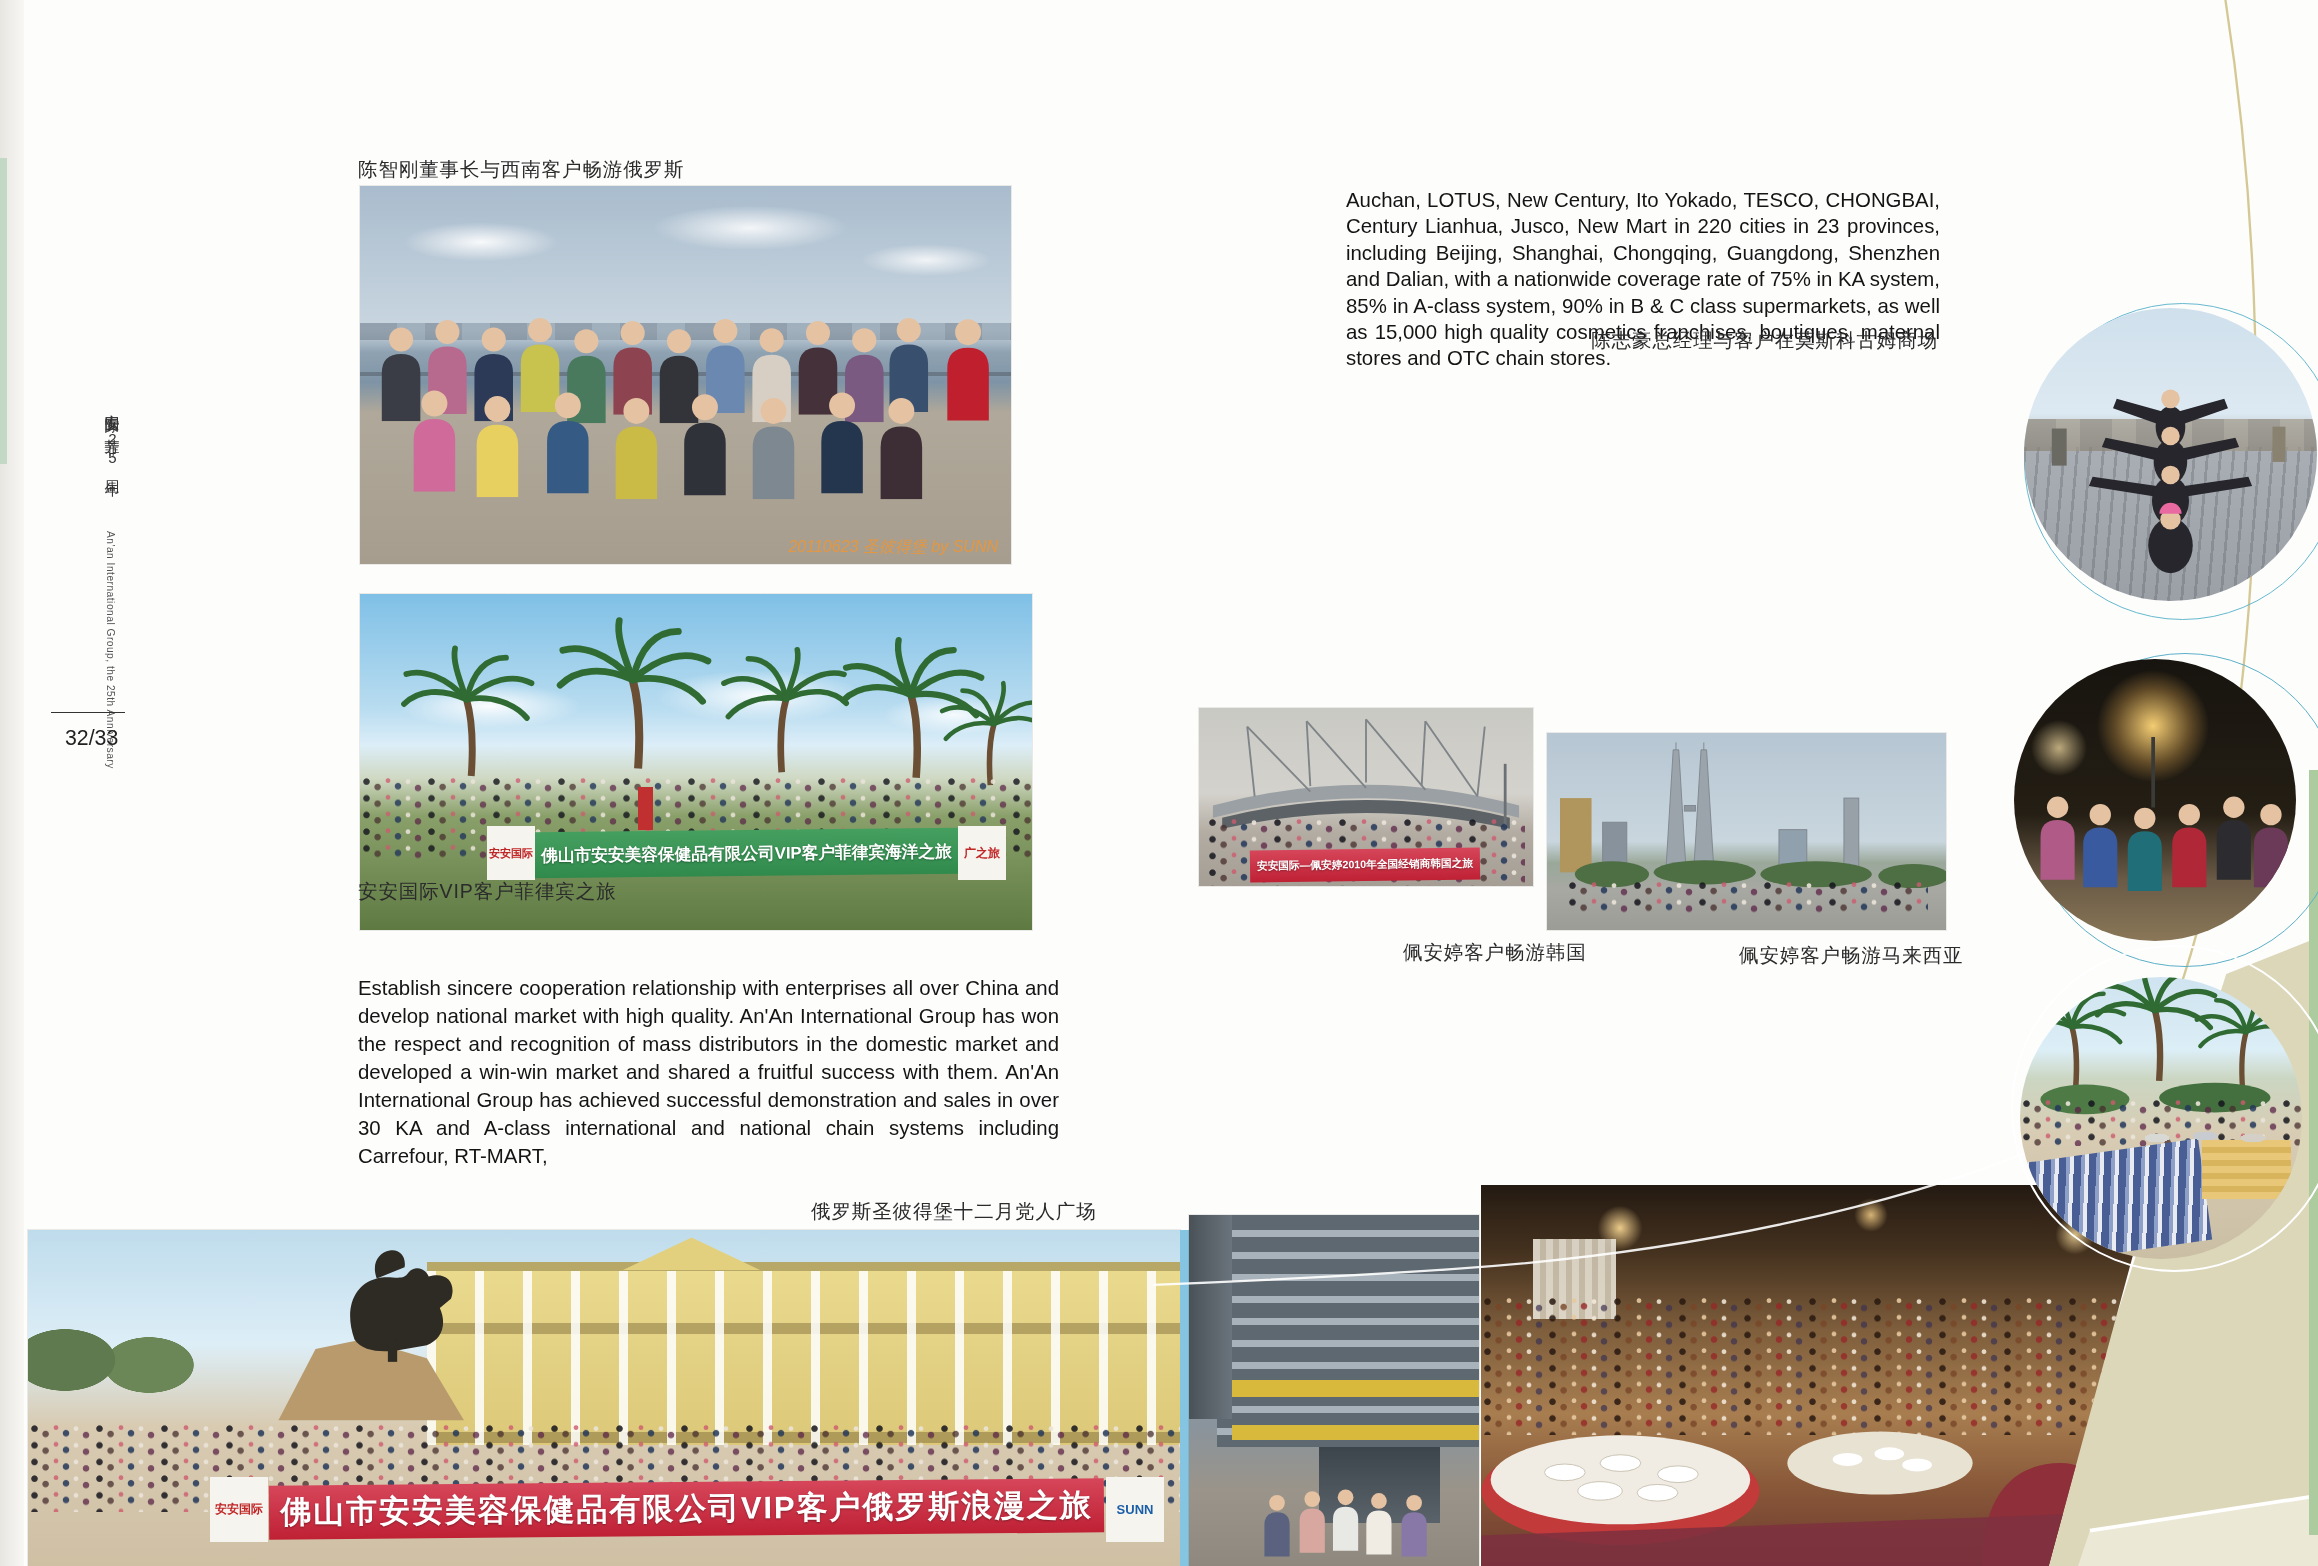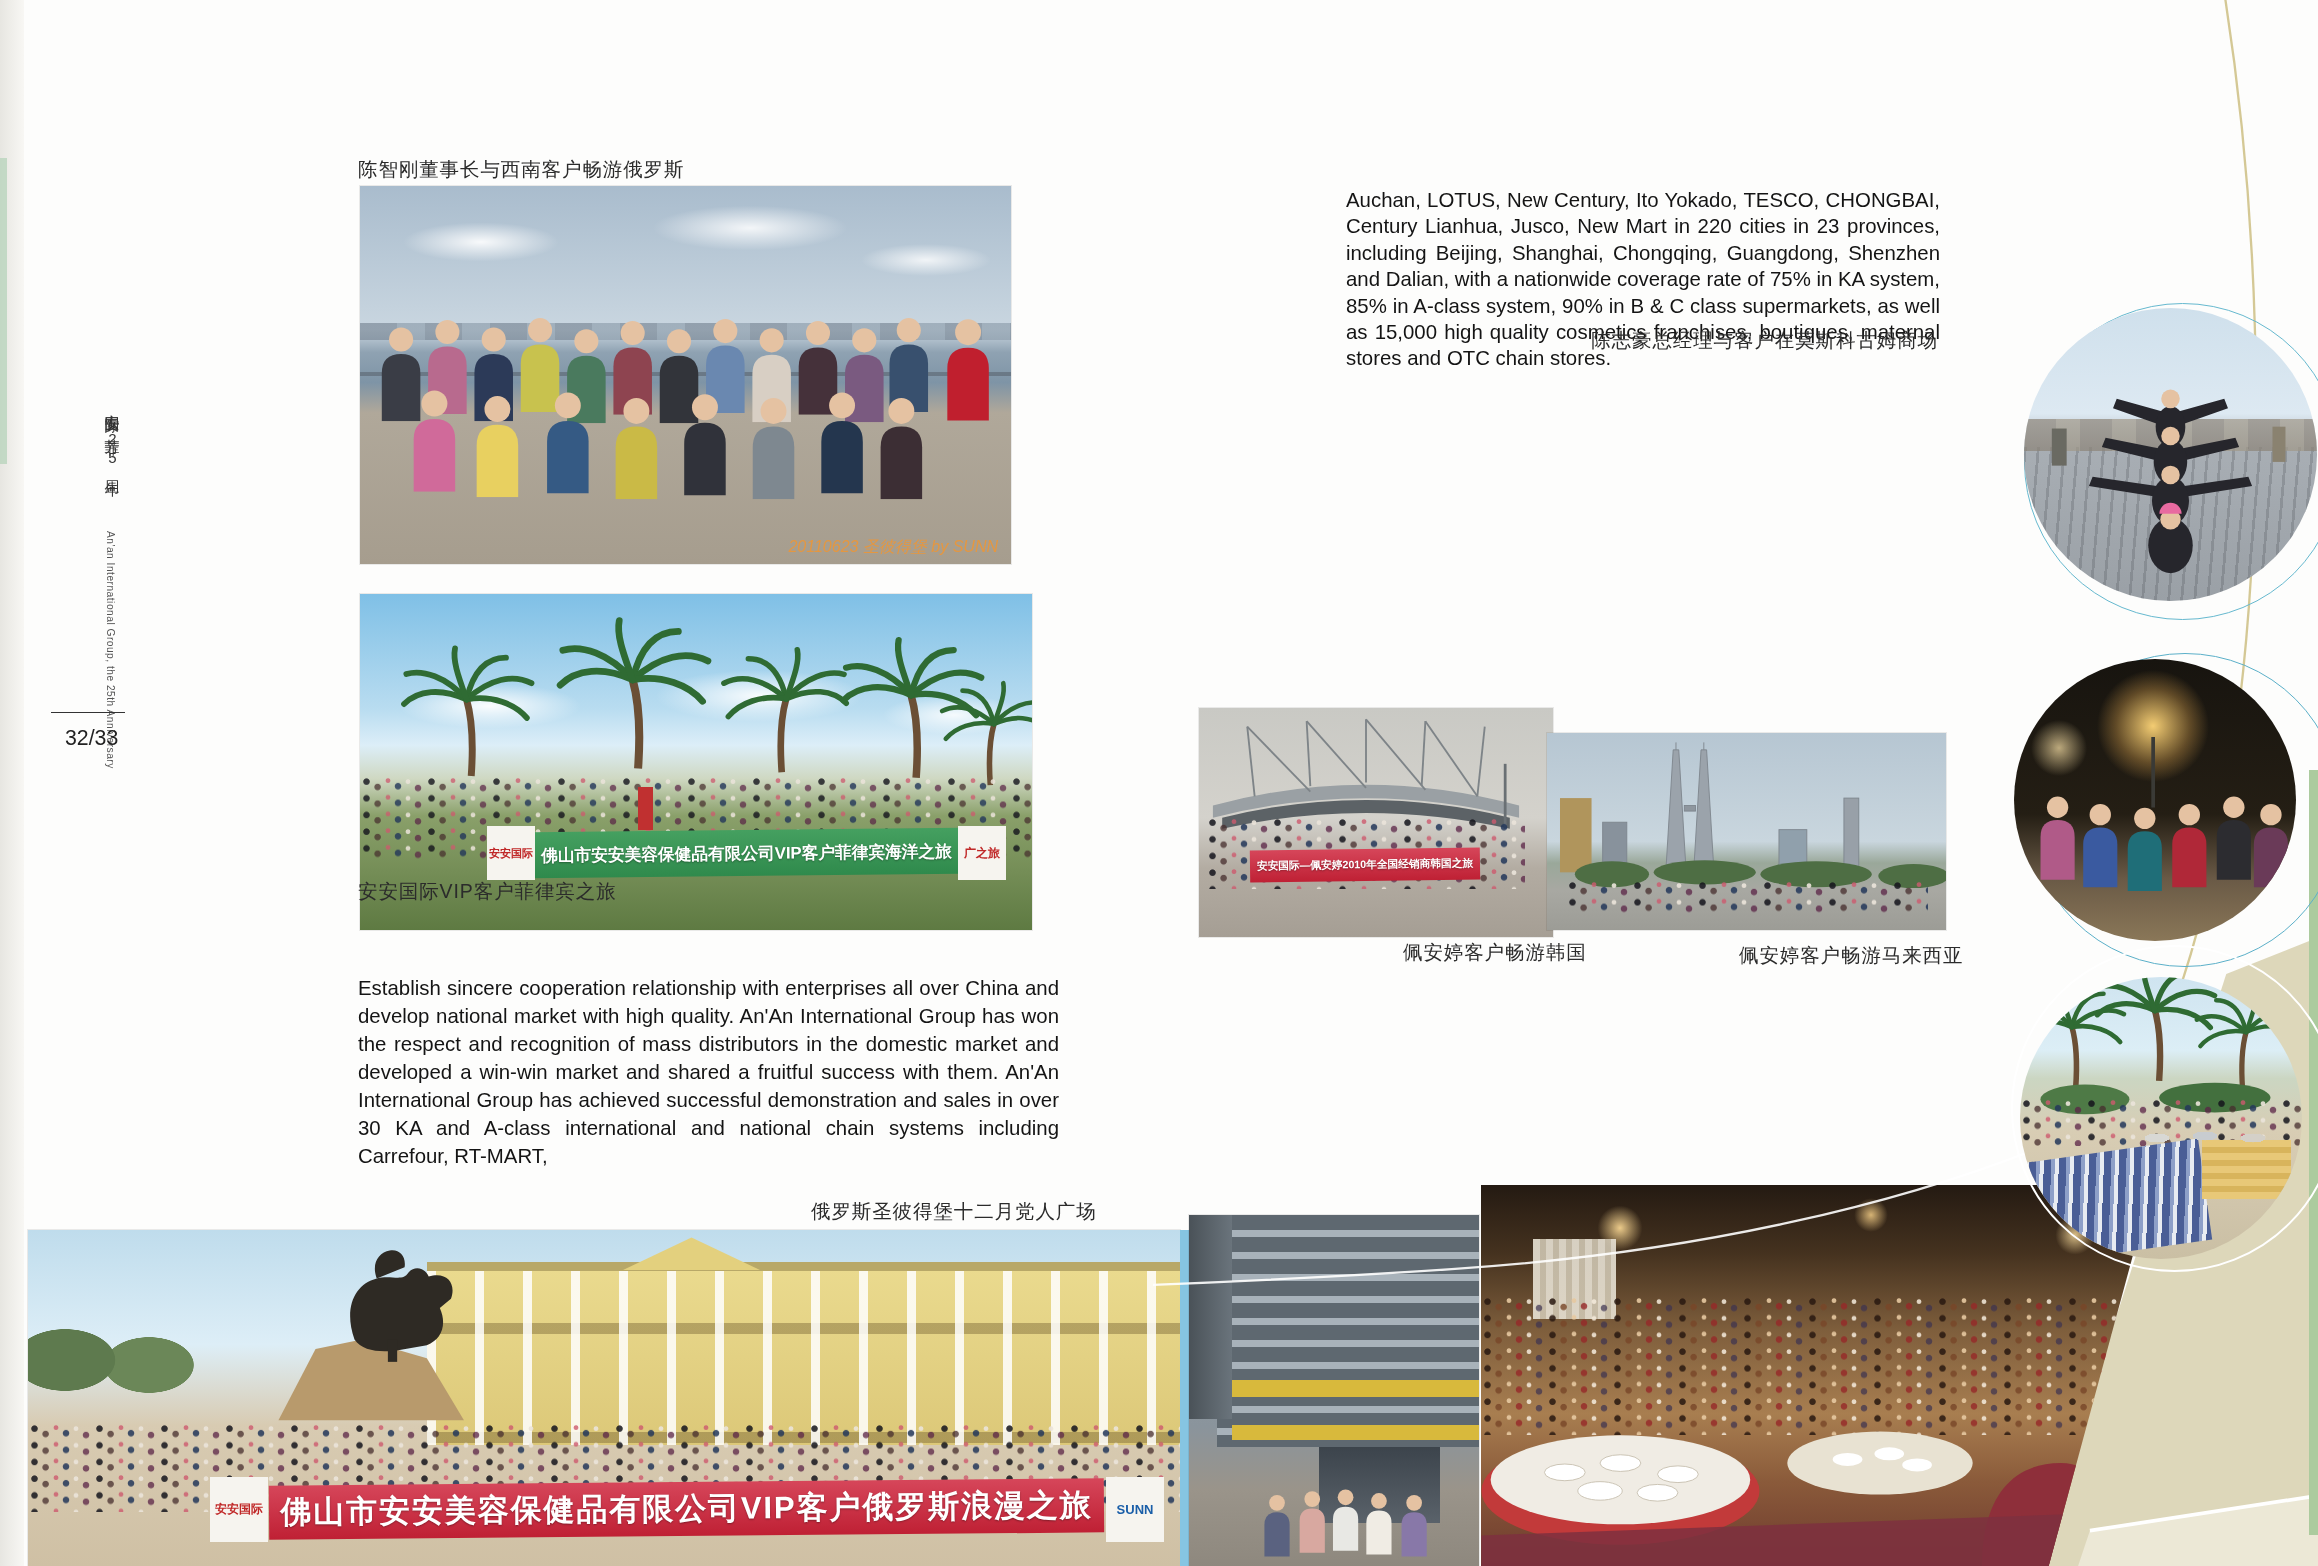--- a/index.html
+++ b/index.html
@@ -136,21 +136,21 @@
 
   <div class="cap" style="left:358px;top:878px;">安安国际VIP客户菲律宾之旅</div>
 
   <div class="para" style="left:358px;top:974px;width:701px;">Establish sincere cooperation relationship with enterprises all over China and develop national market with high quality. An'An International Group has won the respect and recognition of mass distributors in the domestic market and developed a win-win market and shared a fruitful success with them. An'An International Group has achieved successful demonstration and sales in over 30 KA and A-class international and national chain systems including Carrefour, RT-MART,</div>
 
   <div class="para" style="left:1346px;top:187px;width:594px;line-height:26.4px;">Auchan, LOTUS, New Century, Ito Yokado, TESCO, CHONGBAI, Century Lianhua, Jusco, New Mart in 220 cities in 23 provinces, including Beijing, Shanghai, Chongqing, Guangdong, Shenzhen and Dalian, with a nationwide coverage rate of 75% in KA system, 85% in A-class system, 90% in B &amp; C class supermarkets, as well as 15,000 high quality cosmetics franchises, boutiques, maternal stores and OTC chain stores.</div>
 
   <div class="cap" style="left:1346px;top:327px;width:592px;text-align:right;">陈志豪总经理与客户在莫斯科古姆商场</div>
 
 
-  <div class="photo" style="left:1199px;top:708px;width:334px;height:229px;background:linear-gradient(#c9c9c4 0%,#d4d2cc 48%,#b3aca2 70%,#a59e94 100%);padding-left:20px;">
+  <div class="photo" style="left:1199px;top:708px;width:334px;height:178px;background:linear-gradient(#c9c9c4 0%,#d4d2cc 48%,#b3aca2 70%,#a59e94 100%);">
     <svg class="abs" style="left:0;top:0;" width="334" height="223" viewBox="0 0 360 240">
       <path d="M15,105 Q180,60 345,105 L345,118 Q180,76 15,118 Z" fill="#9aa0a4"></path>
       <path d="M25,118 Q180,80 335,118 L335,130 Q180,96 25,130 Z" fill="#5c6266"></path>
       <g stroke="#7e8488" stroke-width="2">
         <line x1="60" y1="95" x2="52" y2="20"></line>
           <line x1="120" y1="84" x2="116" y2="14"></line>
         <line x1="180" y1="80" x2="180" y2="12"></line>
           <line x1="240" y1="84" x2="244" y2="14"></line>
         <line x1="300" y1="95" x2="308" y2="20"></line>
         <line x1="52" y1="20" x2="120" y2="90"></line>

